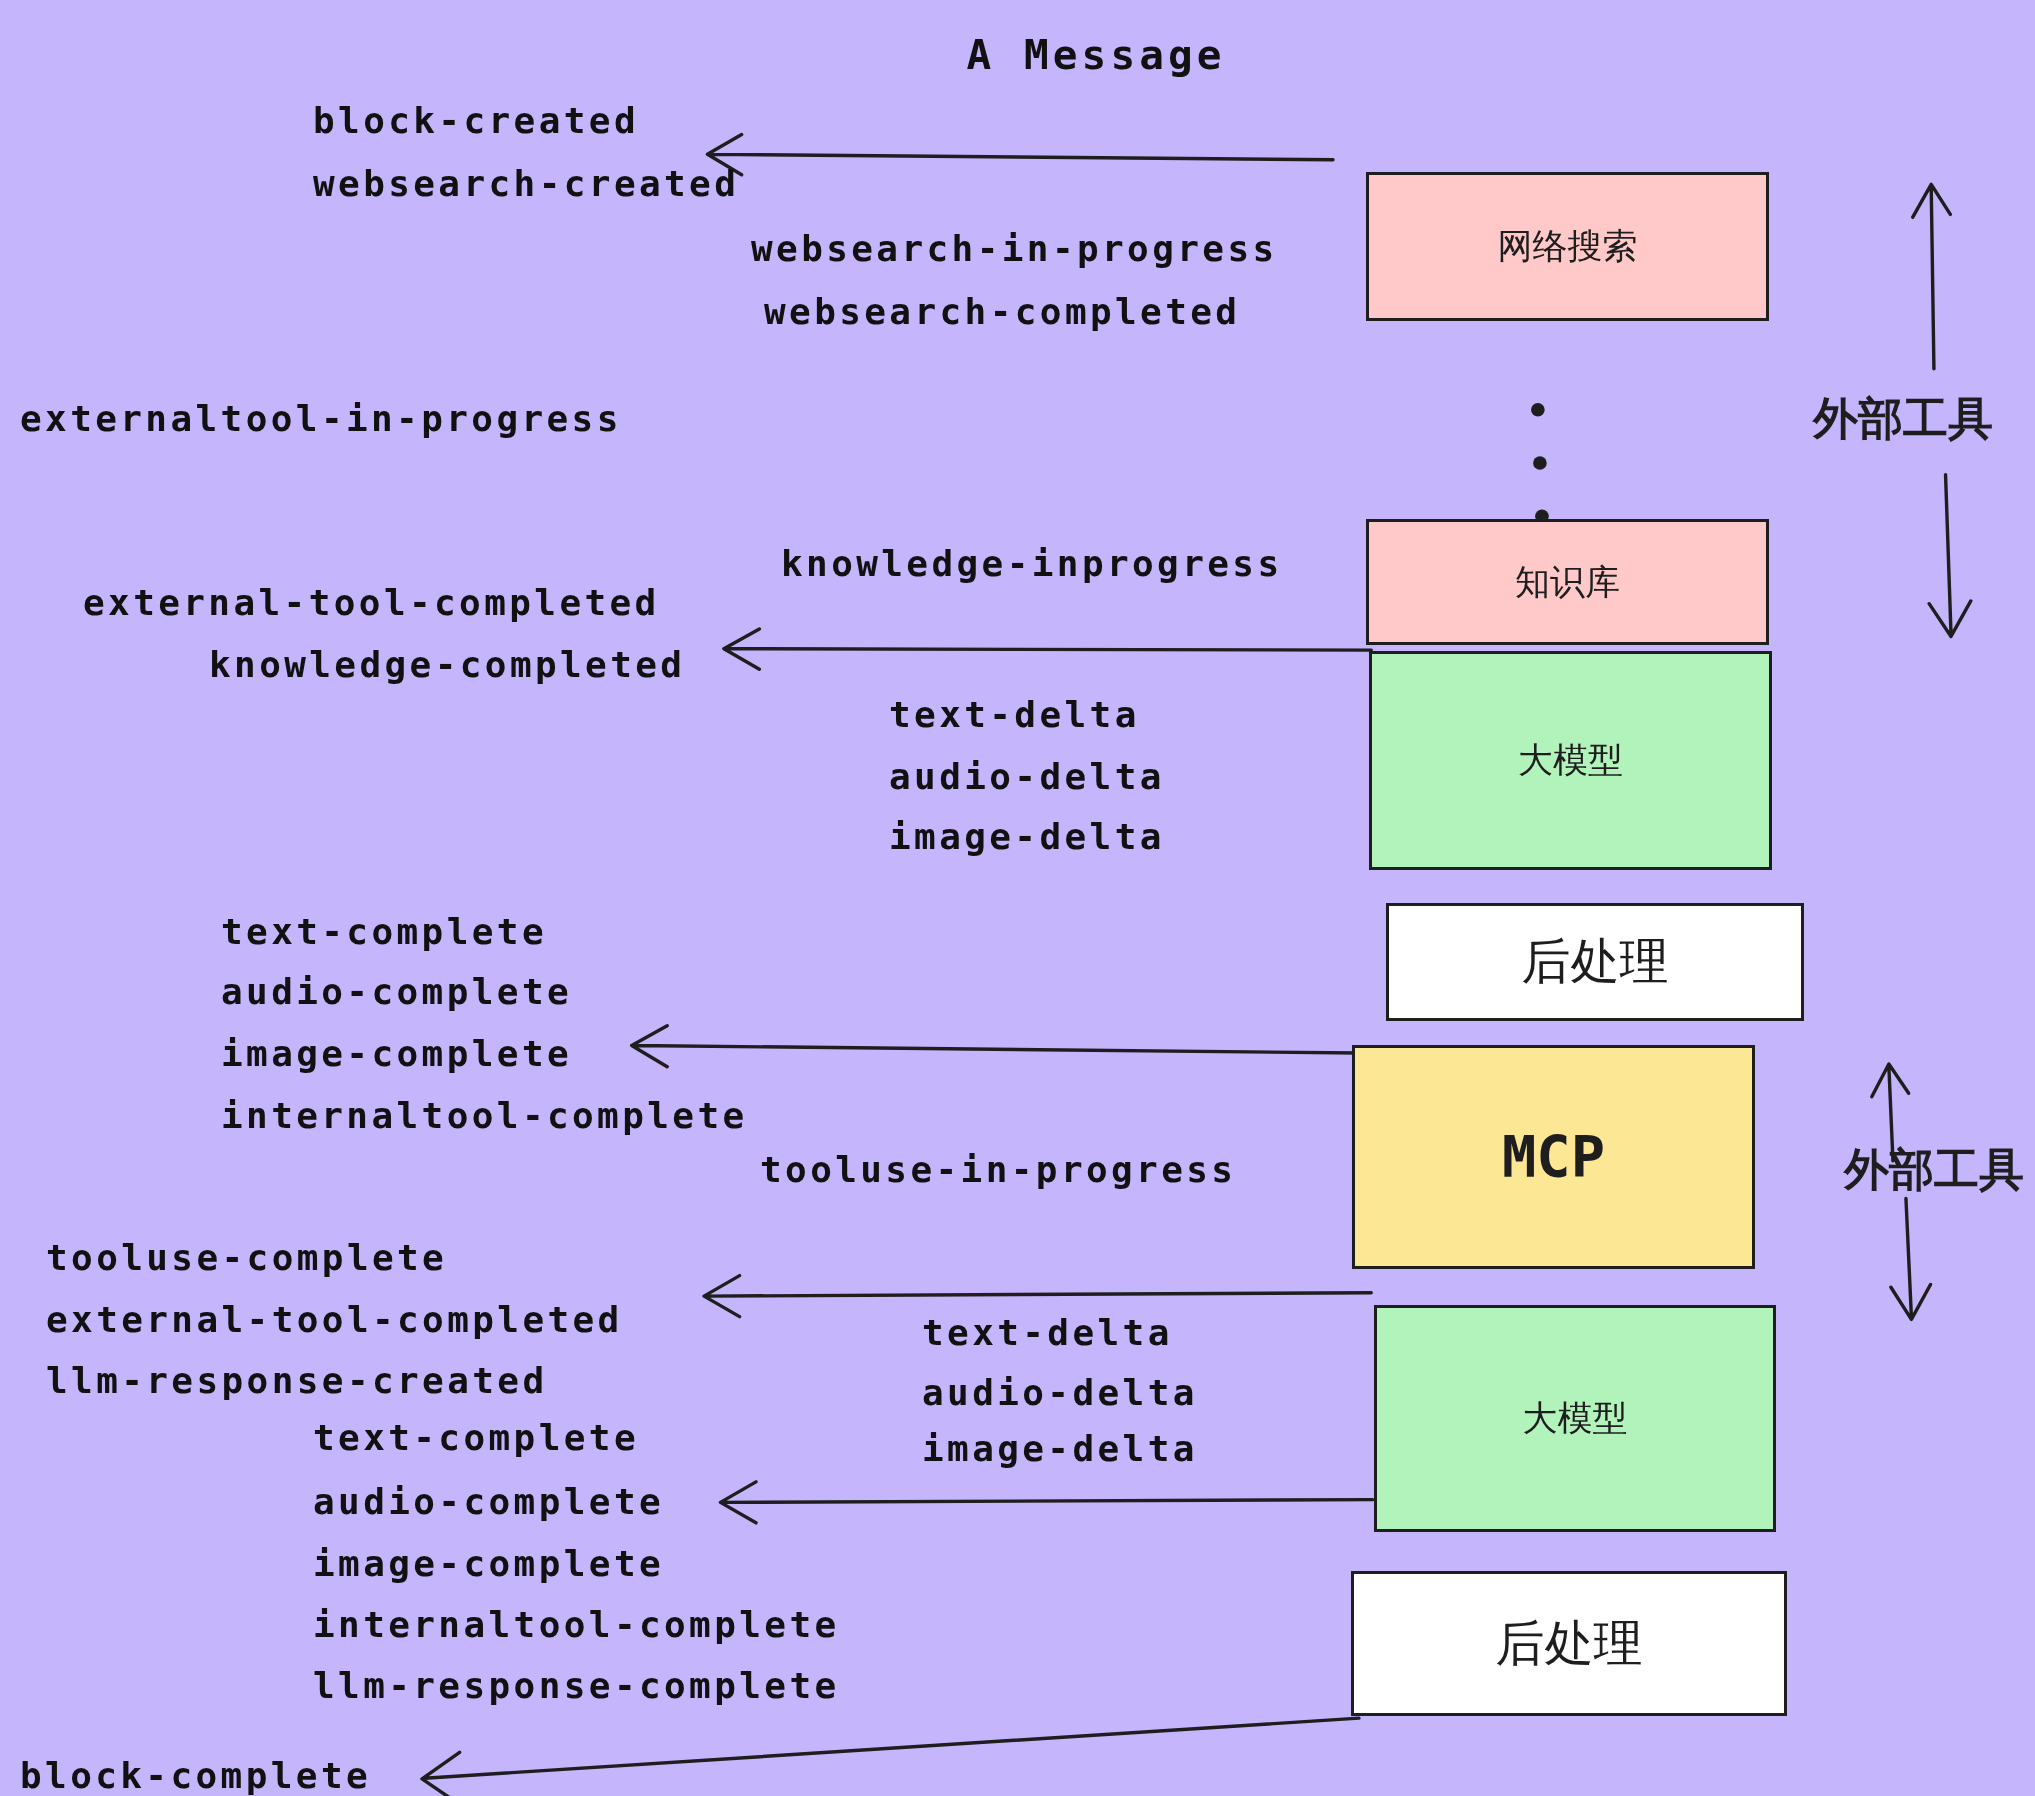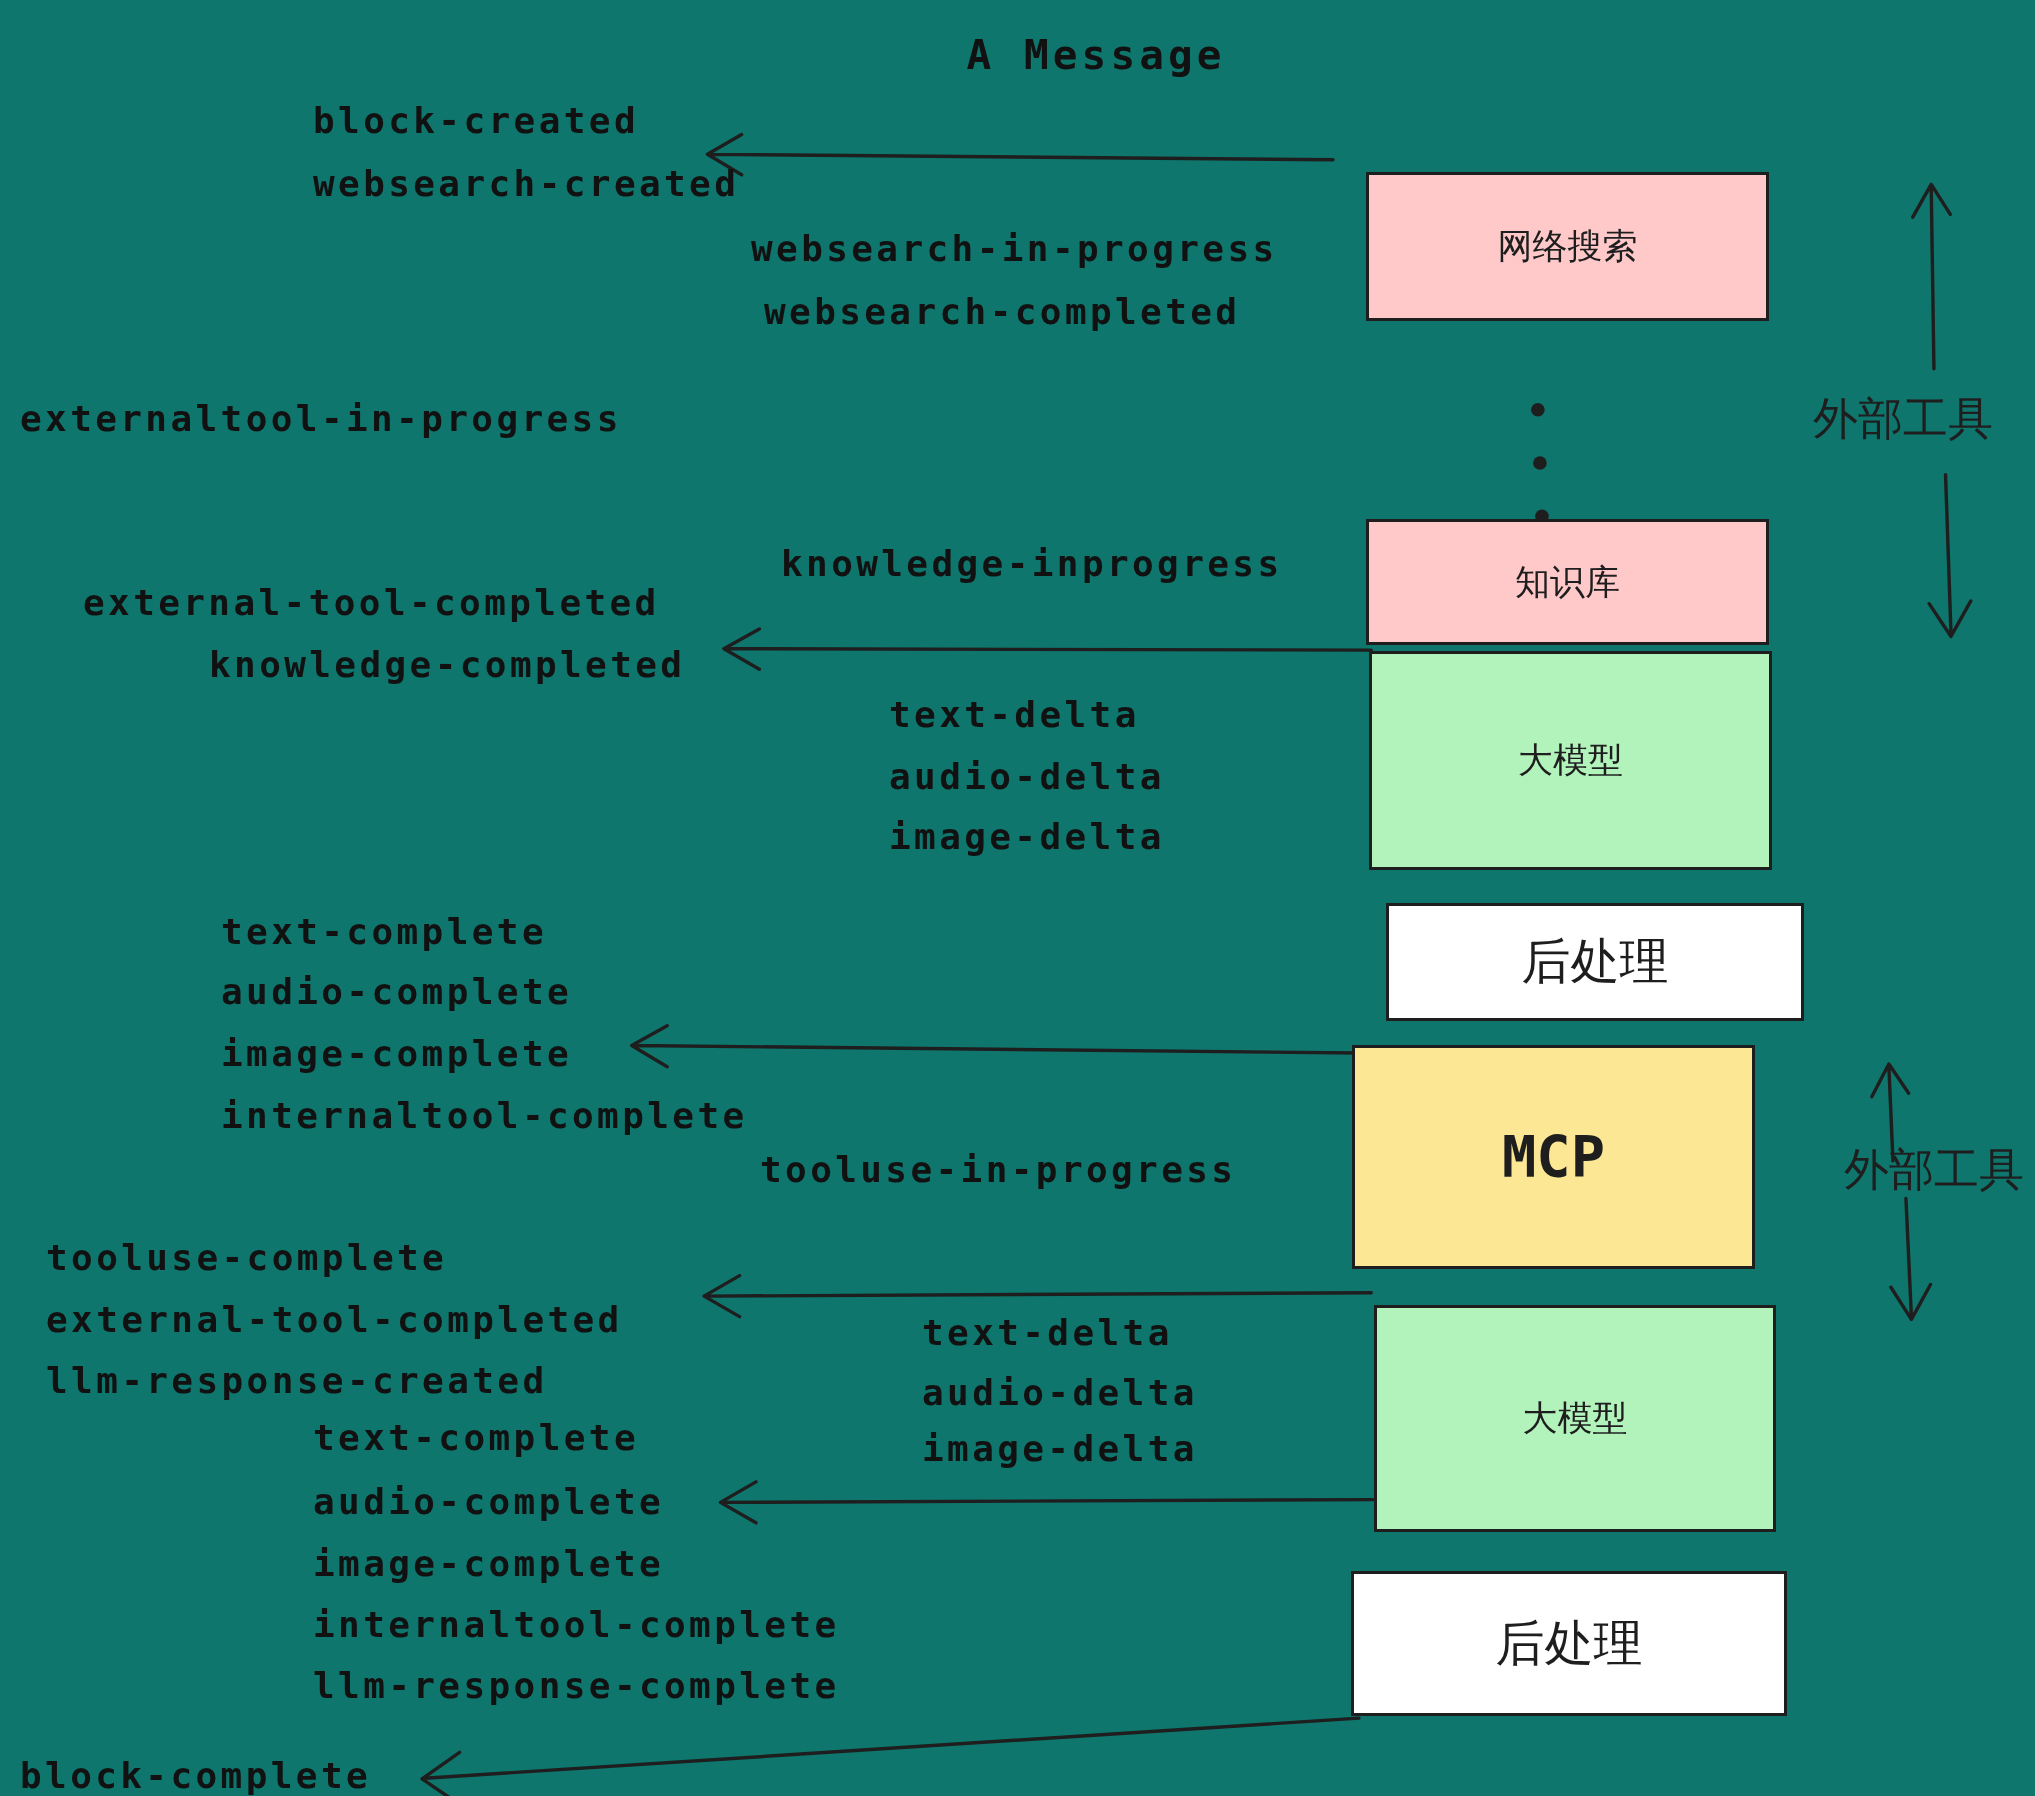--- a/index.html
+++ b/index.html
@@ -1,19 +1,19 @@
 <!DOCTYPE html>
 <html style="font-size:11px"><head>
 <meta charset="utf-8">
 <style>
   html,body{margin:0;padding:0;background:#ffffff;}
   #canvas{
     position:relative;
     width:2035px;height:1796px;
-    background:#0f766e;
+    background:#c4b5fd;
     overflow:hidden;
     font-family:"DejaVu Sans Mono", monospace;
     color:#1e1e1e;
   }
   svg.layer{position:absolute;left:0;top:0;width:2035px;height:1796px;}
   svg.layer path{stroke:#1e1e1e;stroke-width:5;fill:none;stroke-linecap:round;stroke-linejoin:round;}
   svg.layer circle{fill:#1e1e1e;stroke:none;}
   .ev{
     position:absolute;
     font-family:"DejaVu Sans Mono", monospace;
@@ -52,20 +52,21 @@
     font-size:57px;
   }
   .cjk{
     position:absolute;
     font-family:"Liberation Sans", sans-serif;
     font-size:45px;
     color:#1e1e1e;
     line-height:1;
     transform:translateY(-50%);
     white-space:nowrap;
+    font-weight:bold;
   }
 </style>
 </head>
 <body>
 
 <div id="canvas">
 
   <svg class="layer" viewBox="0 0 2980 2630">
 
     <path d="M1952 234 L1040 226 M1086 197 L1036 226 L1086 256"></path>

